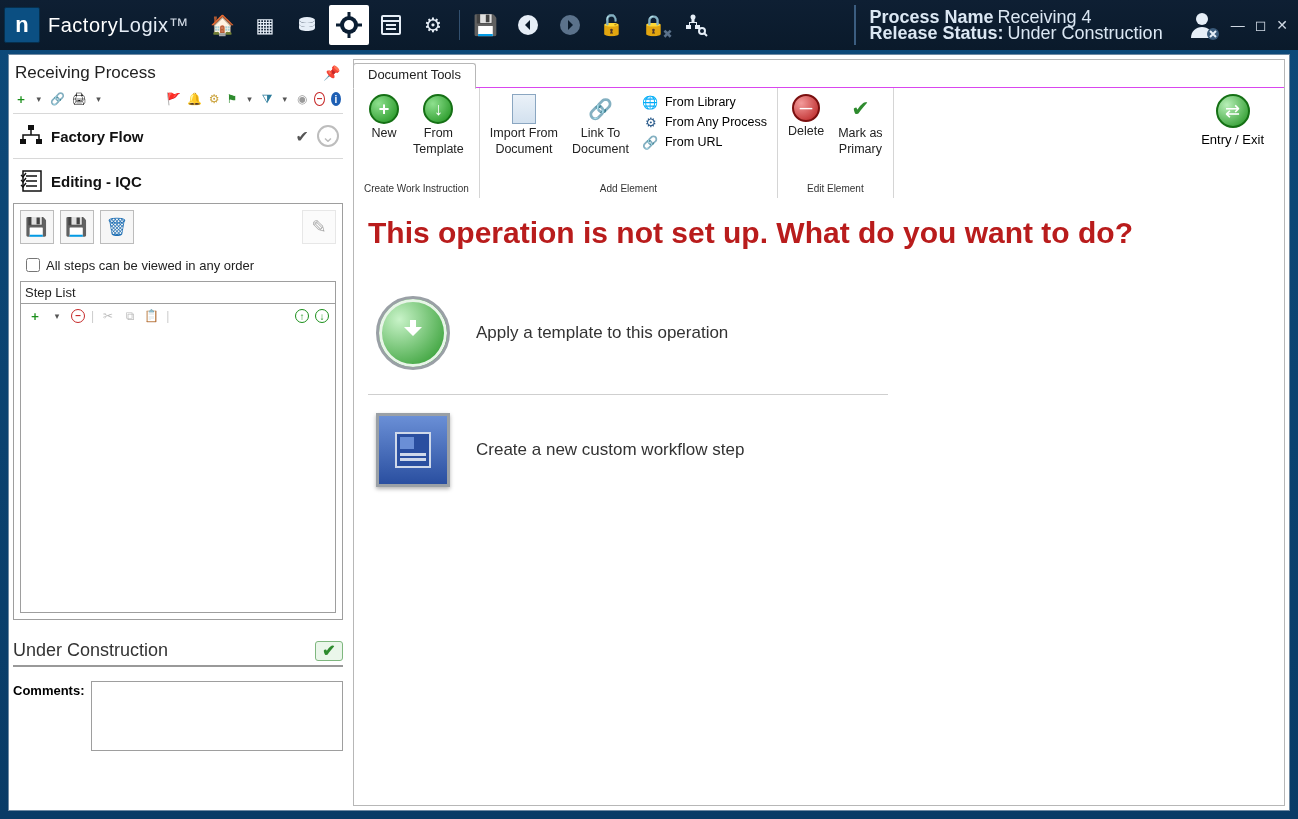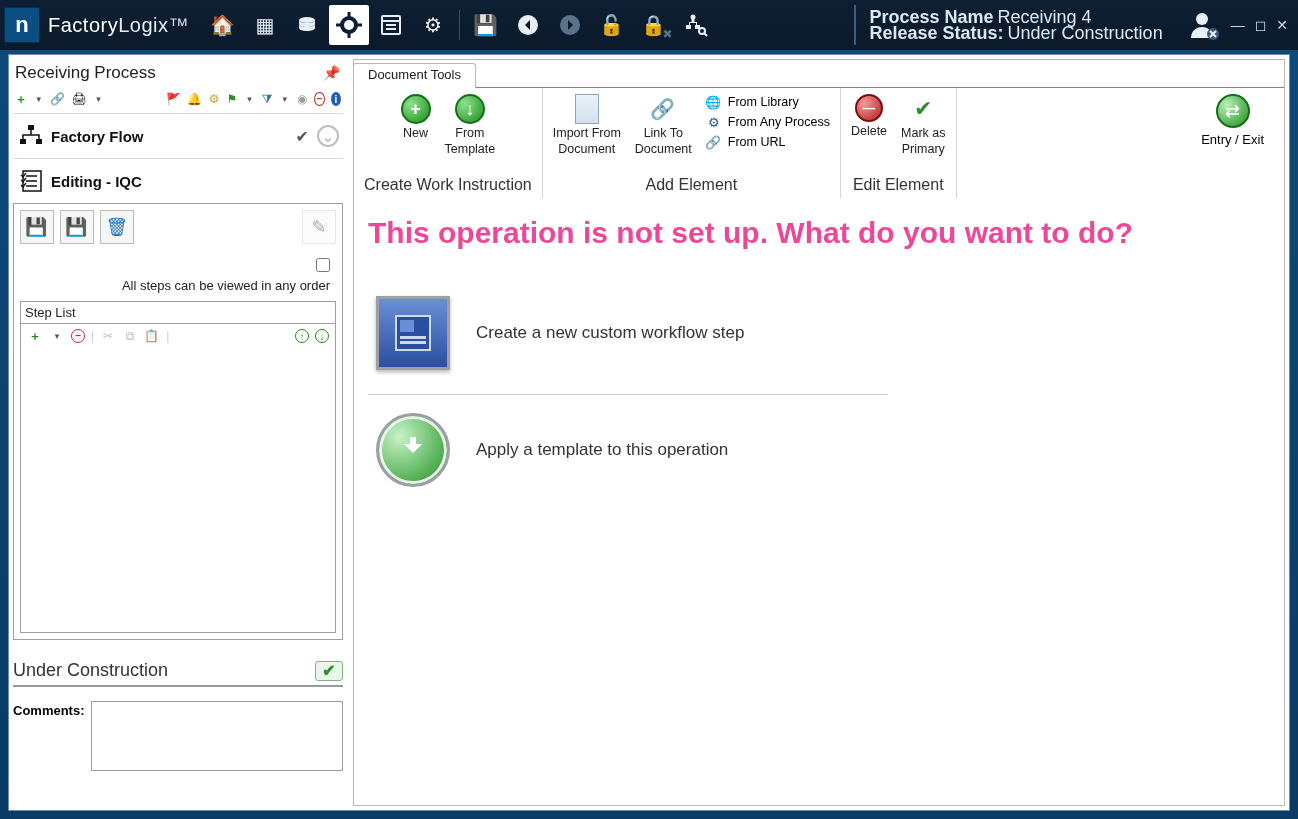--- a/index.html
+++ b/index.html
@@ -41,21 +41,21 @@
   .mini.spacer { flex:0 0 50px; }
   .lp-section { display:flex; align-items:center; padding:10px 4px; border-bottom:1px solid #d8d8d8;}
   .lp-section .sicon { width:28px; height:24px; margin-right:6px; display:flex;align-items:center;justify-content:center;}
   .lp-section .title { font-size:15px; font-weight:600; color:#111;}
   .lp-section .r { margin-left:auto; display:flex; gap:8px; align-items:center; color:#555;}
   .lp-section .circle-down { width:22px;height:22px;border:2px solid #bdbdbd;border-radius:50%;display:flex;align-items:center;justify-content:center;color:#bdbdbd;}
   .edit-box { border:1px solid #9e9e9e; margin:6px 0 0 0; padding:6px; }
   .edit-row { display:flex; gap:6px; }
   .edit-tile { width:34px;height:34px;border:1px solid #bcbcbc;background:#f6f6f6;display:flex;align-items:center;justify-content:center;font-size:18px;}
   .edit-row .rgt { margin-left:auto; opacity:.35; }
-  .chk-row { display:flex; align-items:flex-end; gap:6px; font-size:13px; color:#222; padding:14px 6px 8px 6px;flex-direction:column;}
+  .chk-row { display:flex; align-items:flex-start; gap:6px; font-size:13px; color:#222; padding:14px 6px 8px 6px;}
   .chk-row input { width:14px;height:14px;}
   .steplist-head { border:1px solid #9e9e9e; border-bottom:none; padding:3px 4px; font-size:13px; color:#222;}
   .steplist-body { border:1px solid #9e9e9e; height:310px; }
   .sl-toolbar { display:flex; align-items:center; gap:6px; padding:4px 6px; font-size:12px;}
   .sl-toolbar .rgrp { margin-left:auto; display:flex; gap:6px;}
   .sl-toolbar .gcirc { width:14px;height:14px;border-radius:50%;border:1.5px solid #1a8f1a;color:#1a8f1a;font-size:10px;font-weight:bold;display:flex;align-items:center;justify-content:center;}
   .status-row { display:flex; align-items:center; margin-top:18px; border-bottom:2px solid #999; padding:2px 0 4px 0;}
   .status-row .txt { font-size:18px; color:#333;}
   .status-row .ok { margin-left:auto; width:28px;height:20px;border:1px solid #7fb77f;background:#eaf6ea;border-radius:3px;display:flex;align-items:center;justify-content:center;color:#2e8b2e;font-weight:bold;}
   .comments { margin-top:14px; display:flex; gap:6px;}
@@ -76,26 +76,26 @@
     border:2px solid #157015; color:#fff; font-size:18px; font-weight:bold;}
   .ric.big-green.arrowdn::after { content:"↓"; }
   .ric.doc { width:24px;height:30px;border:1px solid #8aa6c1;background:linear-gradient(#eaf1f8,#d3e1ef);}
   .ric.link::before { content:"🔗"; font-size:20px;}
   .ric.red { width:28px;height:28px;border-radius:50%;background:radial-gradient(circle at 30% 30%, #f39b9b, #b71c1c);border:2px solid #7a0f0f;color:#fff;}
   .ric.red::after{content:"—";font-weight:bold;}
   .ric.chk::before{content:"✔";color:#2e8b2e;font-size:22px;}
   .vlist { display:flex; flex-direction:column; gap:4px; font-size:12.5px;}
   .vlist .row { display:flex; align-items:center; gap:6px; cursor:pointer;}
   .vlist .ic { width:16px;height:16px;display:flex;align-items:center;justify-content:center;font-size:13px;color:#2a5a8a;}
-  .rgroup .glabel { font-size:16px; color:#333; margin-top:auto; padding:2px 0 2px 0;}
+  .rgroup .glabel { font-size:10px; color:#333; margin-top:auto; padding:2px 0 2px 0;}
   .entryexit { margin-left:auto; padding:6px 20px 2px 10px; text-align:center;}
   .entryexit .ic { width:34px;height:34px;border-radius:50%;background:radial-gradient(circle at 30% 30%, #b8f0b8, #1a8f1a);
     border:2px solid #157015; display:flex;align-items:center;justify-content:center;color:#fff;font-size:18px;margin:0 auto 4px auto;}
   .content { padding:18px 14px; }
-  .bigtitle { font-size:30px; font-weight:600; color:#ec4899; margin-bottom:28px;}
+  .bigtitle { font-size:30px; font-weight:600; color:#b91c1c; margin-bottom:28px;}
   .option { display:flex; align-items:center; gap:26px; padding:18px 8px; max-width:520px;}
   .option + .option { border-top:1px solid #cfcfcf; margin-top:6px;}
   .opt-ic { width:74px;height:74px; display:flex;align-items:center;justify-content:center;}
   .opt-ic.green { border-radius:50%; background:radial-gradient(circle at 30% 30%, #c8f3c8, #1a8f1a);
     border:3px solid #9aa0a6; box-shadow: inset 0 0 0 3px #e8f5e8;}
   .opt-ic.green svg { width:38px;height:38px;}
   .opt-ic.blue { background:linear-gradient(#6a8fd6,#2a4fa0); border:3px solid #9aa0a6; box-shadow:0 2px 4px rgba(0,0,0,.3);}
   .opt-txt { font-size:17px; color:#333;}
   .flow-icon svg, .list-icon svg { width:24px; height:22px; }
 </style>
@@ -355,36 +355,36 @@
         <div class="rgroup noborder entryexit">
           <div class="ic">⇄</div>
           <span style="font-size:13px">Entry / Exit</span>
         </div>
       </div>
 
       <div class="content">
         <div class="bigtitle">This operation is not set up. What do you want to do?</div>
 
         <div class="option">
+          <div class="opt-ic green">
+            <svg viewBox="0 0 38 38">
+                <path d="M19 6v16M19 22l-9-9h6V6h6v7h6z" fill="#fff"></path>
+              </svg>
+          </div>
+          <div class="opt-txt">Apply a template to this operation</div>
+        </div>
+
+        <div class="option">
           <div class="opt-ic blue">
             <svg width="50" height="50" viewBox="0 0 50 50">
                 <rect x="8" y="8" width="34" height="34" fill="#2a4fa0" stroke="#cfd9ea" stroke-width="2"></rect>
                 <rect x="12" y="12" width="14" height="12" fill="#6a8fd6"></rect>
                 <rect x="12" y="28" width="26" height="3" fill="#cfd9ea"></rect>
                 <rect x="12" y="33" width="26" height="3" fill="#cfd9ea"></rect>
               </svg>
           </div>
           <div class="opt-txt">Create a new custom workflow step</div>
         </div>
-
-        <div class="option">
-          <div class="opt-ic green">
-            <svg viewBox="0 0 38 38">
-                <path d="M19 6v16M19 22l-9-9h6V6h6v7h6z" fill="#fff"></path>
-              </svg>
-          </div>
-          <div class="opt-txt">Apply a template to this operation</div>
-        </div>
       </div>
     </div>
 
   </div>
 </div>
 
 </body></html>

